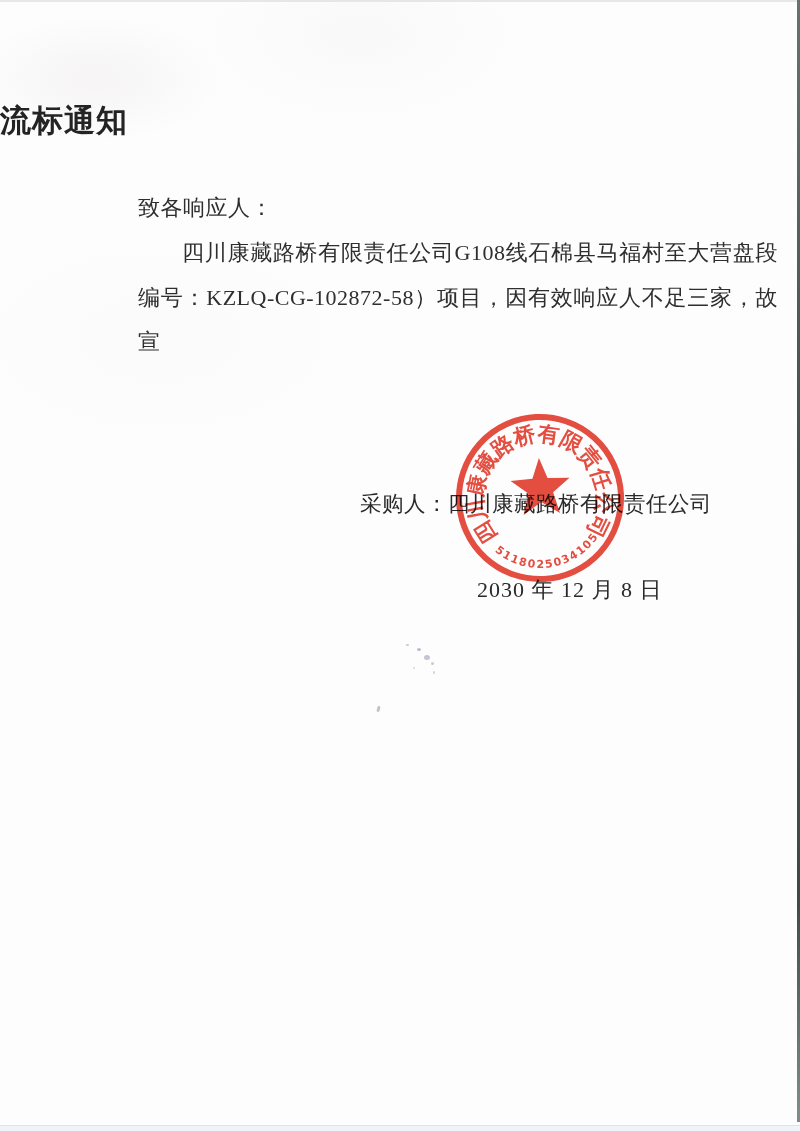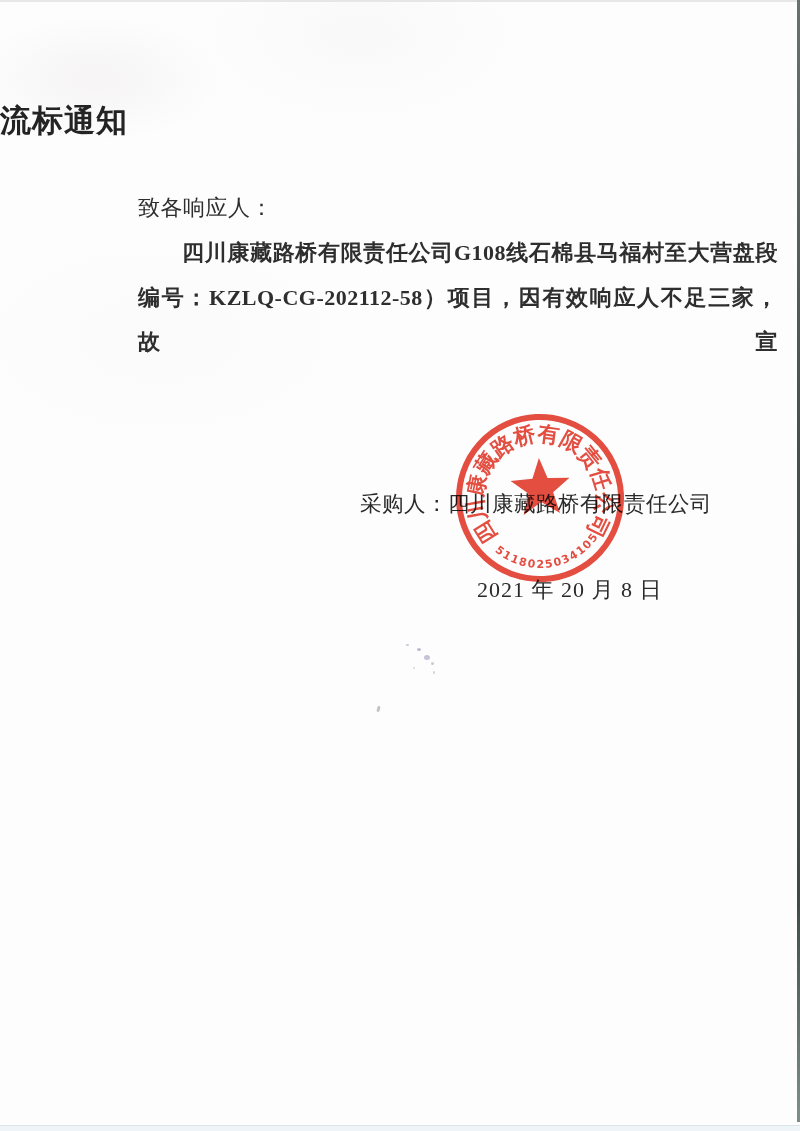--- a/index.html
+++ b/index.html
@@ -34,21 +34,20 @@
     font-size: 22px;
     line-height: 44.8px;
     letter-spacing: 0.5px;
     margin-left: 46px;
   }
   .body-line { white-space: nowrap; }
   .jline {
     white-space: normal;
     text-align: justify;
     text-align-last: justify;
-    font-weight: bold;
   }
   .indent { text-indent: 2.0em; }
   .signature {
     position: absolute;
     top: 489px;
     right: 88px;
     font-size: 21.5px;
     letter-spacing: 0.5px;
     color: #2a2a2a;
     white-space: nowrap;
@@ -121,26 +120,26 @@
 </head>
 <body>
 
 <div class="page">
 
   <div class="doc-title">流标通知</div>
 
   <div class="content">
     <div class="body-line">致各响应人：</div>
     <div class="body-line jline indent">四川康藏路桥有限责任公司G108线石棉县马福村至大营盘段</div>
-    <div class="body-line jline">编号：KZLQ-CG-202112-58）项目，因有效响应人不足三家，故宣</div>
+    <div class="body-line jline">编号：KZLQ-CG-102872-58）项目，因有效响应人不足三家，故宣</div>
   </div>
 
   <div class="signature">采购人：四川康藏路桥有限责任公司</div>
 
-  <div class="doc-date">2021 年 20 月 8 日</div>
+  <div class="doc-date">2030 年 12 月 8 日</div>
 
   <svg class="stamp" viewBox="415 373 250 250" xmlns="http://www.w3.org/2000/svg">
     <defs>
       <path id="arcCompany" d="M 496.3 534.7 A 57 57 0 1 1 583.7 534.7" fill="none"></path>
       <path id="arcSerial" d="M 482.7 538.2 A 70 70 0 0 0 597.3 538.2" fill="none"></path>
     </defs>
     <g transform="rotate(-3 540 498)">
       <circle cx="540" cy="498" r="81" fill="none" stroke="#e23a2c" stroke-width="6"></circle>
       <polygon points="541,458 548.6,478.5 570.5,479.4 553.4,493 559.2,514.1 541,502 522.8,514.1 528.6,493 511.5,479.4 533.4,478.5" fill="#e23a2c"></polygon>
       <text class="seal-arc-text" fill="#e23a2c">

